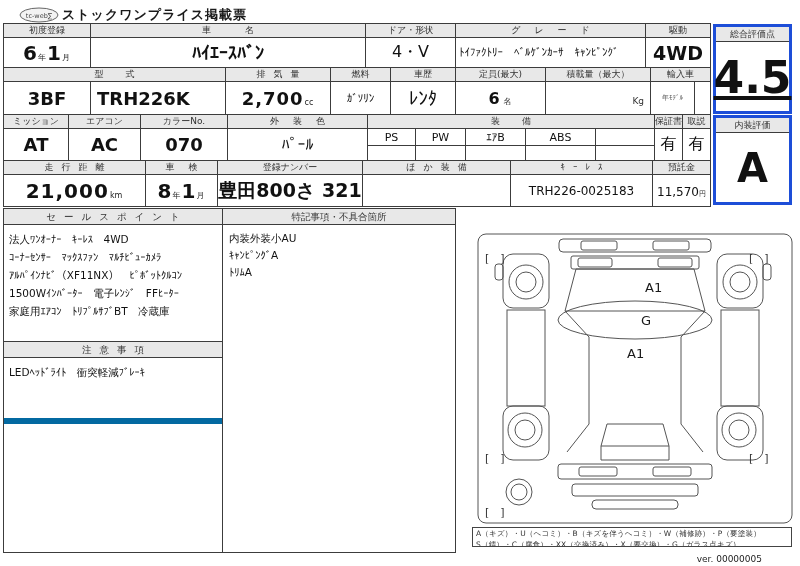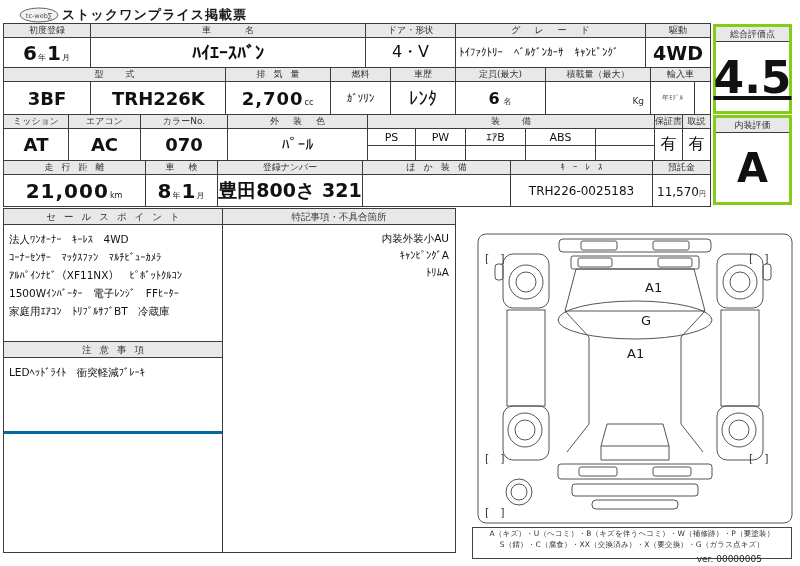--- a/index.html
+++ b/index.html
@@ -24,43 +24,43 @@
   .v20{font-size:20px;}
   .v18{font-size:18px;}
   .v16{font-size:16px;margin-top:40px;}
   .v13{font-size:19px;}
   .v12{font-size:12px;}
   .v11{font-size:11px;}
   .u{font-size:8px;color:#222;margin:0 1px;}
   .unit-gap{margin-left:4px;}
   .bign{letter-spacing:1px;}
   .grade-cell{font-size:11px;text-align:left;white-space:normal;line-height:12px;padding:1px 3px;}
-  .left-pad{text-align:left;padding-left:21px;margin-left:16px;}
+  .left-pad{text-align:left;padding-left:6px;margin-left:16px;}
   .right-pad{text-align:right;padding-right:6px;}
   .tiny{font-size:7px;color:#555;}
   .bold{font-weight:bold;}
   
-  .evalbox{left:713px;width:79px;border:3px solid #84cc16;background:#fff;box-sizing:border-box;}
+  .evalbox{left:713px;width:79px;border:3px solid #1d4ed8;background:#fff;box-sizing:border-box;}
   .evalbox .eh{background:#e8e8e8;border-bottom:1px solid #3c3c3c;font-size:9px;color:#333;text-align:center;height:14px;line-height:14px;}
   .evalbox .ev{display:flex;align-items:center;justify-content:center;font-weight:bold;}
   
   .bottombox{left:3px;top:208px;width:453px;height:345px;border:1px solid #3c3c3c;box-sizing:border-box;display:flex;}
   .lcol{width:219px;border-right:1px solid #3c3c3c;box-sizing:border-box;}
   .mcol{flex:1;}
   .sechead{background:#e8e8e8;border-bottom:1px solid #3c3c3c;height:15px;line-height:15px;font-size:9.5px;color:#333;text-align:center;}
   .sechead2{background:#e8e8e8;border-top:1px solid #3c3c3c;border-bottom:1px solid #3c3c3c;height:15px;line-height:15px;font-size:9.5px;color:#333;text-align:center;}
   .salesbody{height:116px;padding:5px 5px 0 5px;box-sizing:border-box;}
   .salesbody div,.notesbody div{font-size:10.5px;line-height:18px;white-space:nowrap;}
-  .cautionbody{height:76px;padding:6px 5px 0 5px;box-sizing:border-box;border-bottom:3px solid #0369a1;}
+  .cautionbody{height:66px;padding:6px 5px 0 5px;box-sizing:border-box;border-bottom:6px solid #0369a1;}
   .cautionbody div{font-size:10.5px;line-height:16px;}
   .notesbody{padding:5px 6px 0 6px;}
   .notesbody div{line-height:17px;}
   
-  .legend{left:472px;top:527px;width:320px;height:32px;border:1px solid #444;box-sizing:border-box;
-          font-size:7.5px;line-height:11px;color:#333;padding:0 3px;letter-spacing:0.2px;white-space:nowrap;overflow:hidden;text-align:center;}
+  .legend{left:472px;top:527px;width:320px;height:20px;border:1px solid #444;box-sizing:border-box;
+          font-size:7.5px;line-height:11px;color:#333;padding:0 3px;letter-spacing:0.2px;white-space:nowrap;overflow:hidden;}
   .ver{left:0;top:554px;width:762px;text-align:right;font-size:9px;color:#222;}
   svg text{font-family:"DejaVu Sans","Liberation Sans",sans-serif;}
 </style>
 </head>
 <body>
 
 <svg class="abs" style="left:18px;top:6px;" width="42" height="17">
   <ellipse cx="21" cy="9" rx="19" ry="7" fill="#f3f3f3" stroke="#666" stroke-width="1"></ellipse>
   <text x="21" y="12" text-anchor="middle" font-size="6.5" fill="#444">tc-web∑</text>
 </svg>
@@ -240,21 +240,21 @@
       <div>1500Wｲﾝﾊﾞｰﾀｰ　電子ﾚﾝｼﾞ　FFﾋｰﾀｰ</div>
       <div>家庭用ｴｱｺﾝ　ﾄﾘﾌﾟﾙｻﾌﾞBT　冷蔵庫</div>
     </div>
     <div class="sechead2 ls8">注意事項</div>
     <div class="cautionbody">
       <div>LEDﾍｯﾄﾞﾗｲﾄ　衝突軽減ﾌﾞﾚｰｷ</div>
     </div>
   </div>
   <div class="mcol">
     <div class="sechead">特記事項・不具合箇所</div>
-    <div class="notesbody salesbody" style="height:auto;text-align:right;">
+    <div class="notesbody salesbody" style="height:auto;">
       <div>内装外装小AU</div>
       <div>ｷｬﾝﾋﾟﾝｸﾞA</div>
       <div>ﾄﾘﾑA</div>
     </div>
   </div>
 </div>
 
 <svg class="abs" style="left:455px;top:208px;" width="345" height="345" viewBox="0 0 345 345">
   <g fill="none" stroke="#555" stroke-width="1">
 

